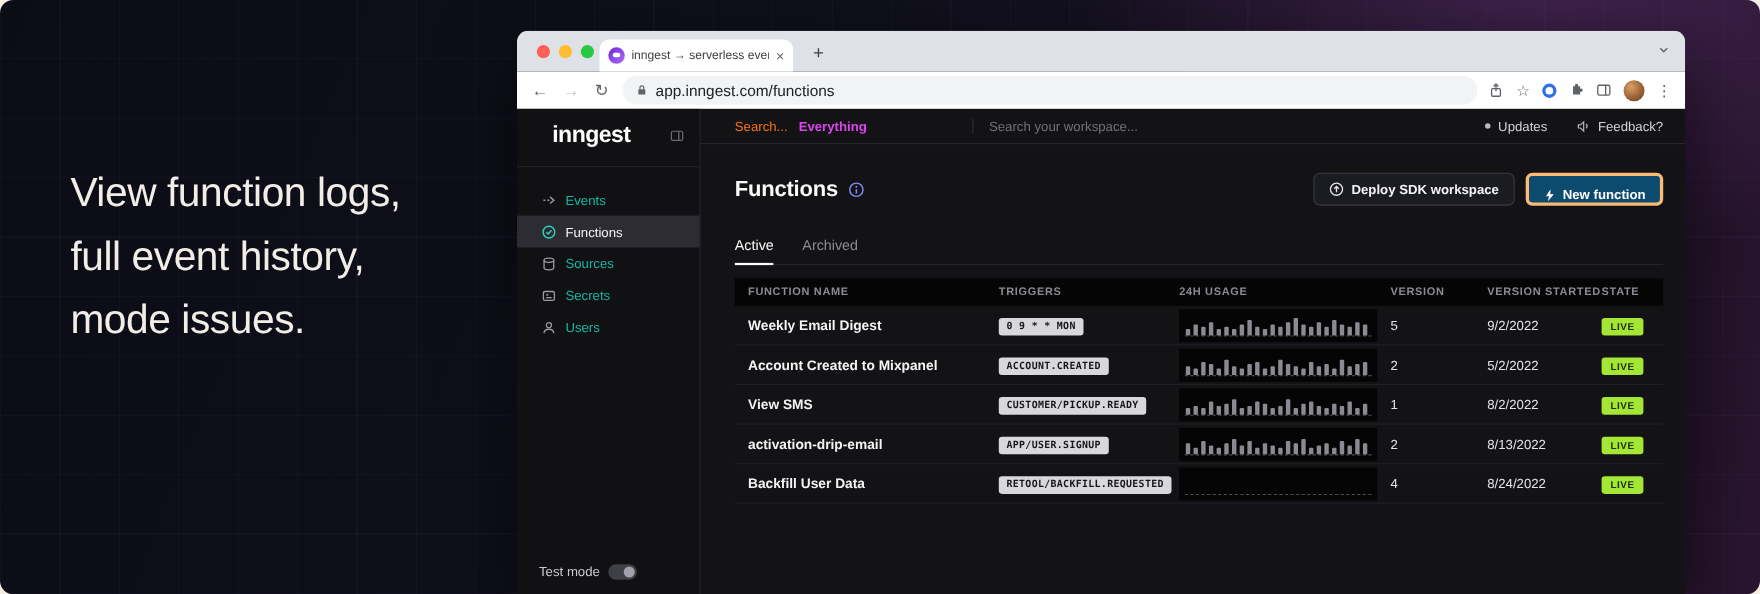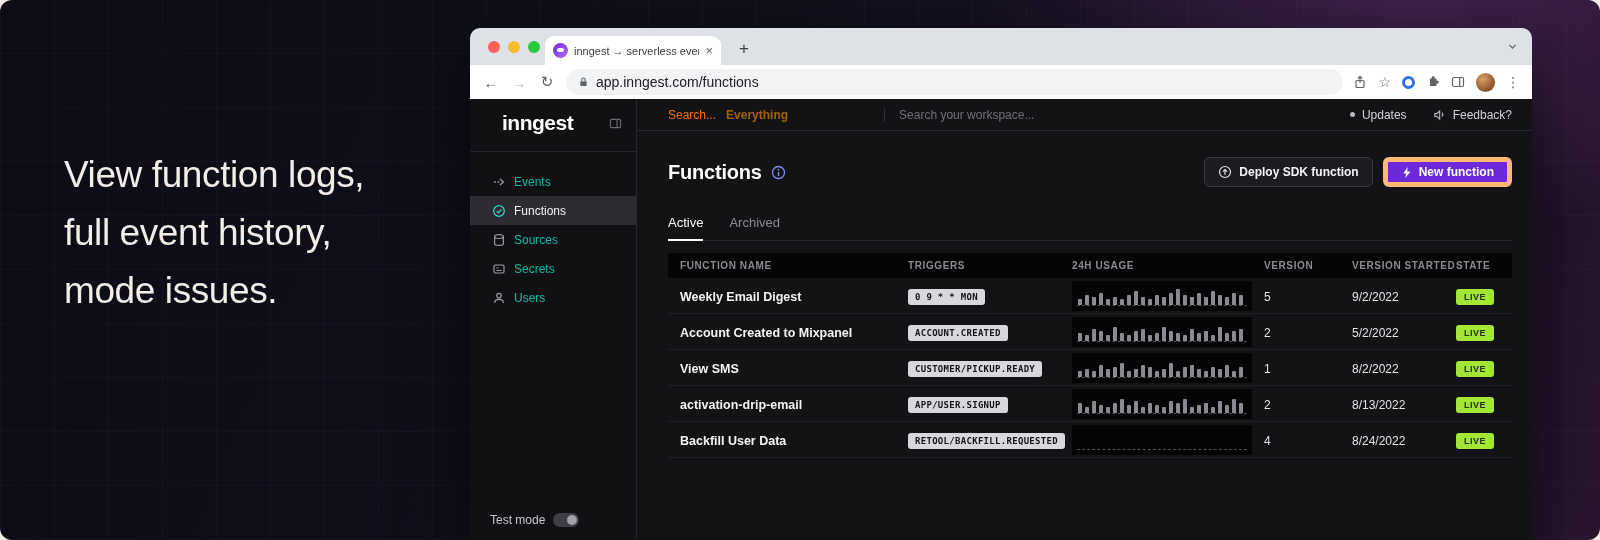--- a/index.html
+++ b/index.html
@@ -61,34 +61,34 @@
   .nav-item.active { background:#2c2c32; color:#f4f4f5; }
   .nav-icon { width:14px; height:14px; display:flex; }
   .test-row { margin-top:auto; padding:0 16px 13px 20px; display:flex; align-items:center; gap:8px; }
   .test-label { font-size:12px; color:#c8c8cf; }
   .toggle { width:26px; height:14px; border-radius:7px; background:#3f3f46; position:relative; }
   .toggle::after { content:''; position:absolute; right:2px; top:2px; width:10px; height:10px; border-radius:50%; background:#a1a1aa; }
 
   .main { flex:1; display:flex; flex-direction:column; padding:0 20px 0 31px; min-width:0; }
   .topbar { height:32px; flex:none; display:flex; align-items:center; border-bottom:1px solid #26262c; font-size:12px; margin:0 -20px 0 -31px; padding:0 20px 0 31px; }
   .tb-search { color:#f97316; }
-  .tb-scope { color:#a16207; font-weight:600; margin-left:10px; }
+  .tb-scope { color:#d946ef; font-weight:600; margin-left:10px; }
   .tb-div { width:1px; height:14px; background:#2d2d34; margin:0 14px 0 96px; }
   .tb-workspace { color:#71717a; }
   .tb-right { margin-left:auto; display:flex; align-items:center; gap:26px; }
   .tb-group { display:flex; align-items:center; gap:7px; color:#d4d4d8; }
   .dot { width:5px; height:5px; border-radius:50%; background:#b9b9c2; }
 
   .header { margin-top:26px; display:flex; align-items:center; }
   .page-title { font-size:20px; font-weight:700; color:#fafafa; letter-spacing:-.2px; }
   .info-ic { margin-left:9px; display:flex; }
   .hdr-btns { margin-left:auto; display:flex; gap:10px; }
   .btn { height:30px; border-radius:6px; display:flex; align-items:center; gap:7px; font-size:12px; font-weight:600; padding:0 13px; cursor:default; }
   .btn-ghost { background:#1b1c21; border:1px solid #3a3a42; color:#f4f4f5; }
-  .btn-primary { background:#6d28d9; color:#fff; border:5px solid #fdba74; }
+  .btn-primary { background:#0c4a6e; color:#fff; border:3px solid #fdba74;align-items:flex-end; }
 
   .tabs { margin-top:28px; display:flex; gap:26px; border-bottom:1px solid #26262c; }
   .tabitem { font-size:13px; padding-bottom:9px; color:#8b8b94; cursor:default; }
   .tabitem.active { color:#fafafa; border-bottom:2px solid #fafafa; margin-bottom:-1px; }
 
   .table { margin-top:12px; display:flex; flex-direction:column; }
   .thead { display:flex; align-items:center; height:25px; background:#050506; color:#8b8b94; font-size:10px; font-weight:600; letter-spacing:.6px; }
   .trow { display:flex; align-items:center; height:36px; border-bottom:1px solid #1f1f25; }
   .c0 { width:240px; padding-left:12px; }
   .c1 { width:164px; }
@@ -259,21 +259,21 @@
                 <circle cx="7.5" cy="4.7" r=".95" fill="#818cf8"></circle>
                 <path d="M7.5 7 v4" stroke="#818cf8" stroke-width="1.4"></path>
               </svg>
           </span>
           <div class="hdr-btns">
             <div class="btn btn-ghost">
               <svg width="14" height="14" viewBox="0 0 14 14" fill="none" stroke="#e4e4e7" stroke-width="1.2">
                   <circle cx="7" cy="7" r="5.5"></circle>
                   <path d="M7 9.8 V4.6 M4.9 6.6 L7 4.5 l2.1 2.1"></path>
                 </svg>
-              <span>Deploy SDK function</span>
+              <span>Deploy SDK workspace</span>
             </div>
             <div class="btn btn-primary">
               <svg width="11" height="13" viewBox="0 0 12 14">
                   <path d="M7.2 1 L2.6 8 h3 L4.6 13 L10.4 6 H6.9 Z" fill="#fff"></path>
                 </svg>
               <span>New function</span>
             </div>
           </div>
         </div>
 

